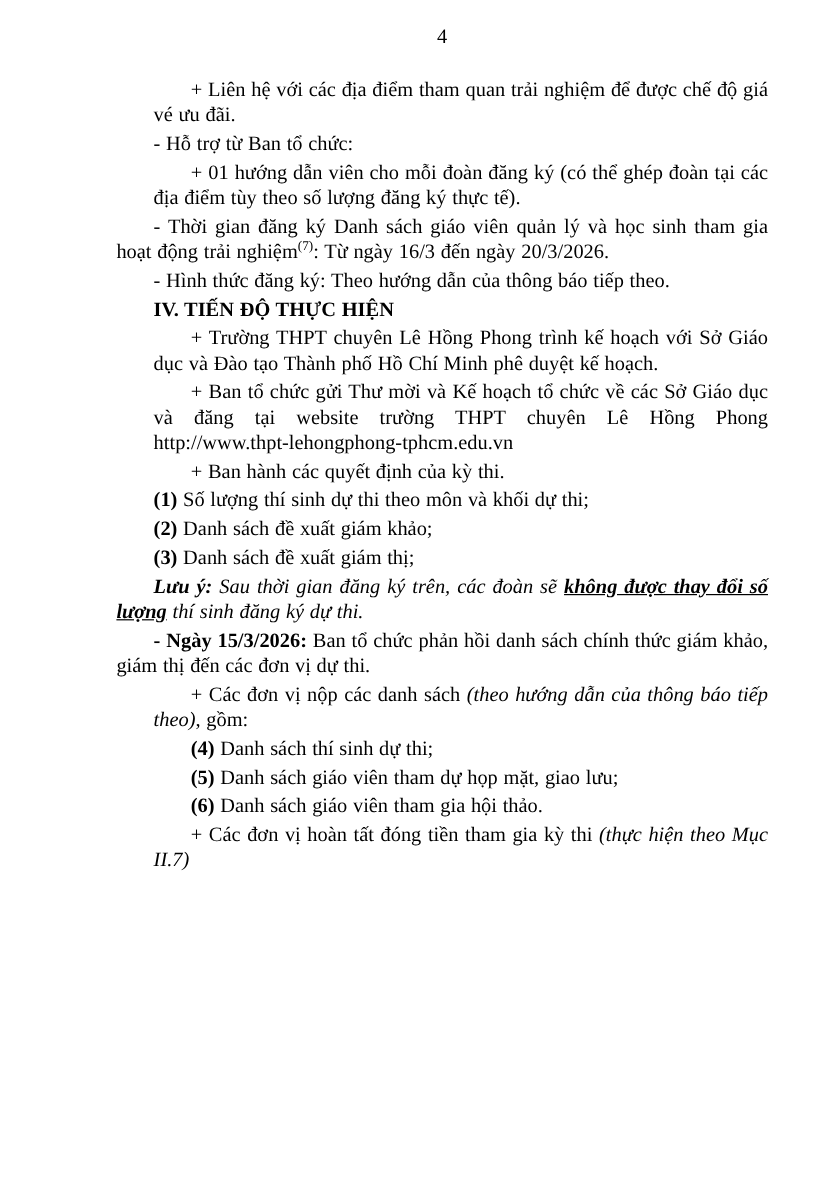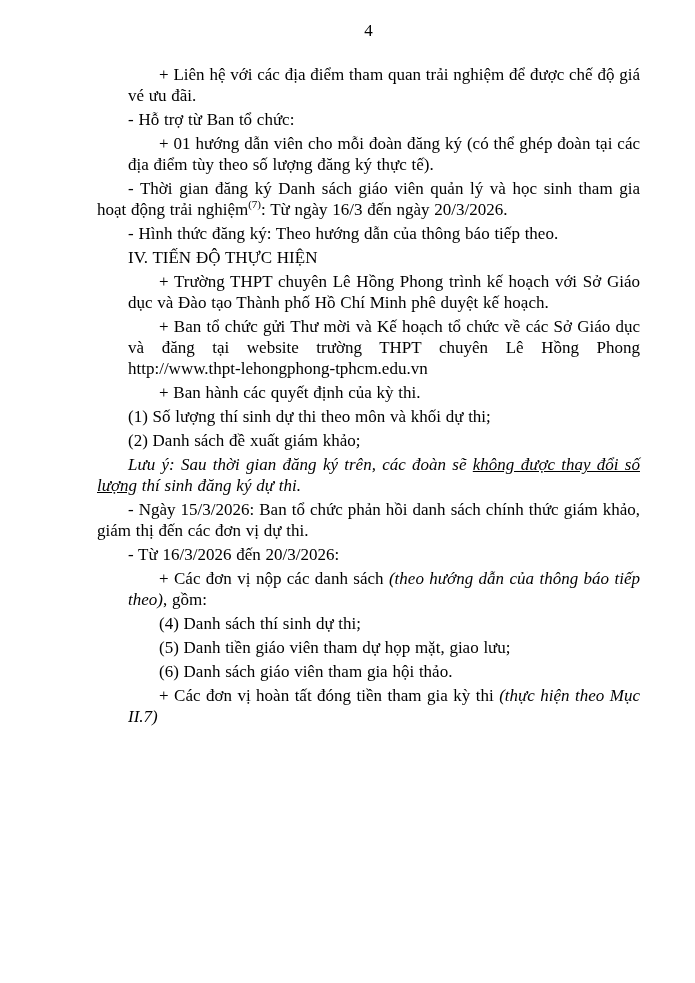--- a/index.html
+++ b/index.html
@@ -35,21 +35,21 @@
   }
   p.para {
     font-size: 17px;
     line-height: 21px;
     text-align: justify;
     margin: 0 0 3px 0;
     word-spacing: 0.5px;
   }
   p.indent-1 { text-indent: 31px; }
   p.indent-2 { margin-left: 31px; text-indent: 31px; }
-  .b { font-weight: normal; }
+  .b { font-weight: bold; }
   .i { font-style: italic; }
   .u { text-decoration: underline; }
   .sup {
     vertical-align: super;
     font-size: 11px;
     line-height: 0;
   }
 </style>
 </head>
 <body>
@@ -61,22 +61,22 @@
       <p class="para indent-1"><span>- Hỗ trợ từ Ban tổ chức:</span></p>
       <p class="para indent-2"><span>+ 01 hướng dẫn viên cho mỗi đoàn đăng ký (có thể ghép đoàn tại các địa điểm tùy theo số lượng đăng ký thực tế).</span></p>
       <p class="para indent-1"><span>- Thời gian đăng ký Danh sách giáo viên quản lý và học sinh tham gia hoạt động trải nghiệm</span><span class="sup">(7)</span><span>: Từ ngày 16/3 đến ngày 20/3/2026.</span></p>
       <p class="para indent-1"><span>- Hình thức đăng ký: Theo hướng dẫn của thông báo tiếp theo.</span></p>
       <p class="para indent-1"><span class="b">IV. TIẾN ĐỘ THỰC HIỆN</span></p>
       <p class="para indent-2"><span>+ Trường THPT chuyên Lê Hồng Phong trình kế hoạch với Sở Giáo dục và Đào tạo Thành phố Hồ Chí Minh phê duyệt kế hoạch.</span></p>
       <p class="para indent-2"><span>+ Ban tổ chức gửi Thư mời và Kế hoạch tổ chức về các Sở Giáo dục và đăng tại website trường THPT chuyên Lê Hồng Phong http://www.thpt-lehongphong-tphcm.edu.vn</span></p>
       <p class="para indent-2"><span>+ Ban hành các quyết định của kỳ thi.</span></p>
       <p class="para indent-1"><span class="b">(1)</span><span> Số lượng thí sinh dự thi theo môn và khối dự thi;</span></p>
       <p class="para indent-1"><span class="b">(2)</span><span> Danh sách đề xuất giám khảo;</span></p>
+      <p class="para indent-1"><span class="b">(3)</span><span> Danh sách đề xuất giám thị;</span></p>
       <p class="para indent-1"><span class="b i">Lưu ý:</span><span class="i"> Sau thời gian đăng ký trên, các đoàn sẽ </span><span class="b i u">không được thay đổi số lượng</span><span class="i"> thí sinh đăng ký dự thi.</span></p>
       <p class="para indent-1"><span class="b">- Ngày 15/3/2026:</span><span> Ban tổ chức phản hồi danh sách chính thức giám khảo, giám thị đến các đơn vị dự thi.</span></p>
-      <p class="para indent-1"><span class="b">- Từ 16/3/2026 đến 20/3/2026:</span></p>
       <p class="para indent-2"><span>+ Các đơn vị nộp các danh sách </span><span class="i">(theo hướng dẫn của thông báo tiếp theo)</span><span>, gồm:</span></p>
       <p class="para indent-2"><span class="b">(4)</span><span> Danh sách thí sinh dự thi;</span></p>
-      <p class="para indent-2"><span class="b">(5)</span><span> Danh tiền giáo viên tham dự họp mặt, giao lưu;</span></p>
+      <p class="para indent-2"><span class="b">(5)</span><span> Danh sách giáo viên tham dự họp mặt, giao lưu;</span></p>
       <p class="para indent-2"><span class="b">(6)</span><span> Danh sách giáo viên tham gia hội thảo.</span></p>
       <p class="para indent-2"><span>+ Các đơn vị hoàn tất đóng tiền tham gia kỳ thi </span><span class="i">(thực hiện theo Mục II.7)</span></p>
     </div>
 </div>
 
 </body></html>

